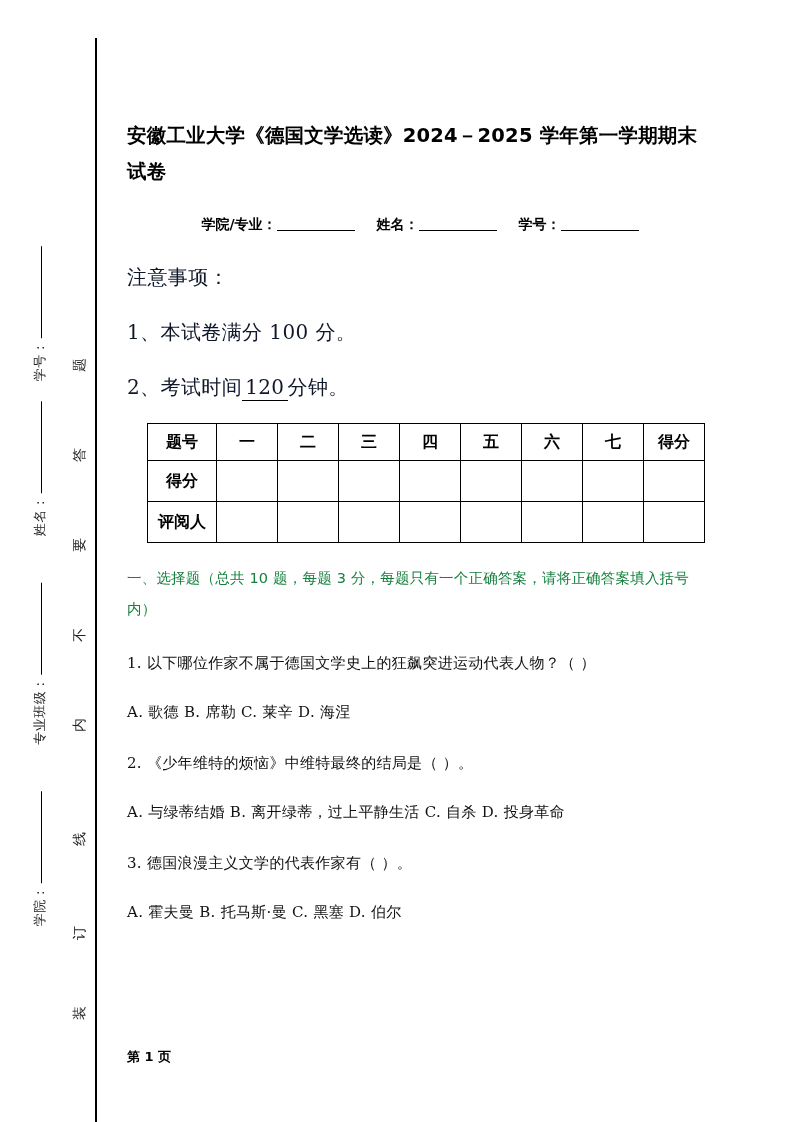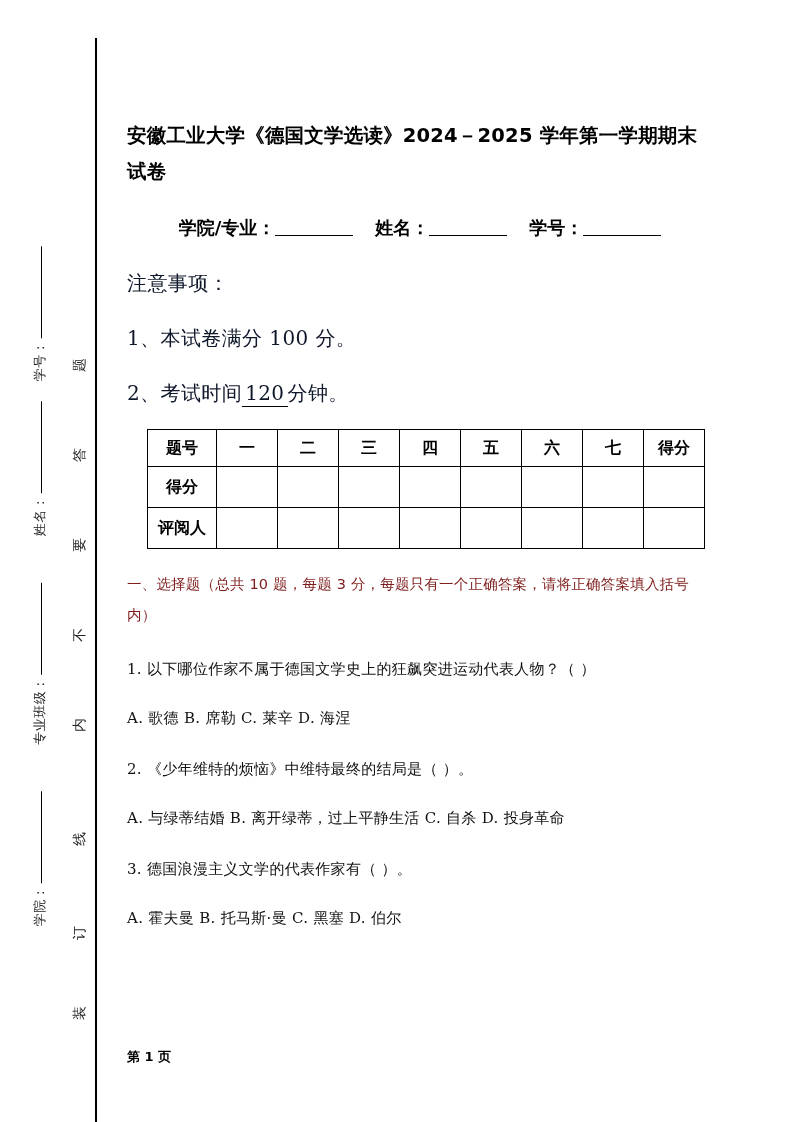--- a/index.html
+++ b/index.html
@@ -96,21 +96,21 @@
     line-height: 36px;
     text-align: left;
     letter-spacing: 0.2px;
   }
 
   #student-info {
     margin-top: 26px;
     text-align: center;
     font-family: "DejaVu Sans", "Liberation Sans", sans-serif;
     font-weight: bold;
-    font-size: 18px;
+    font-size: 14px;
     white-space: nowrap;
   }
   #student-info .blank {
     display: inline-block;
     width: 78px;
     border-bottom: 1.4px solid #000;
     vertical-align: -2px;
   }
   #student-info .gap { display: inline-block; width: 22px; }
 
@@ -165,21 +165,21 @@
     letter-spacing: 0.3px;
     color: #111;
     white-space: nowrap;
   }
   .section-head {
     font-family: "DejaVu Sans", "Liberation Sans", sans-serif;
     font-size: 14.5px;
     line-height: 31px;
     margin-bottom: 23px;
     letter-spacing: 0.2px;
-    color: #7f1d1d;
+    color: #15803d;
   }
 
   
   #page-footer {
     position: absolute;
     left: 127px;
     top: 1048px;
     width: 586px;
     text-align: left;
     font-family: "DejaVu Sans", "Liberation Sans", sans-serif;

